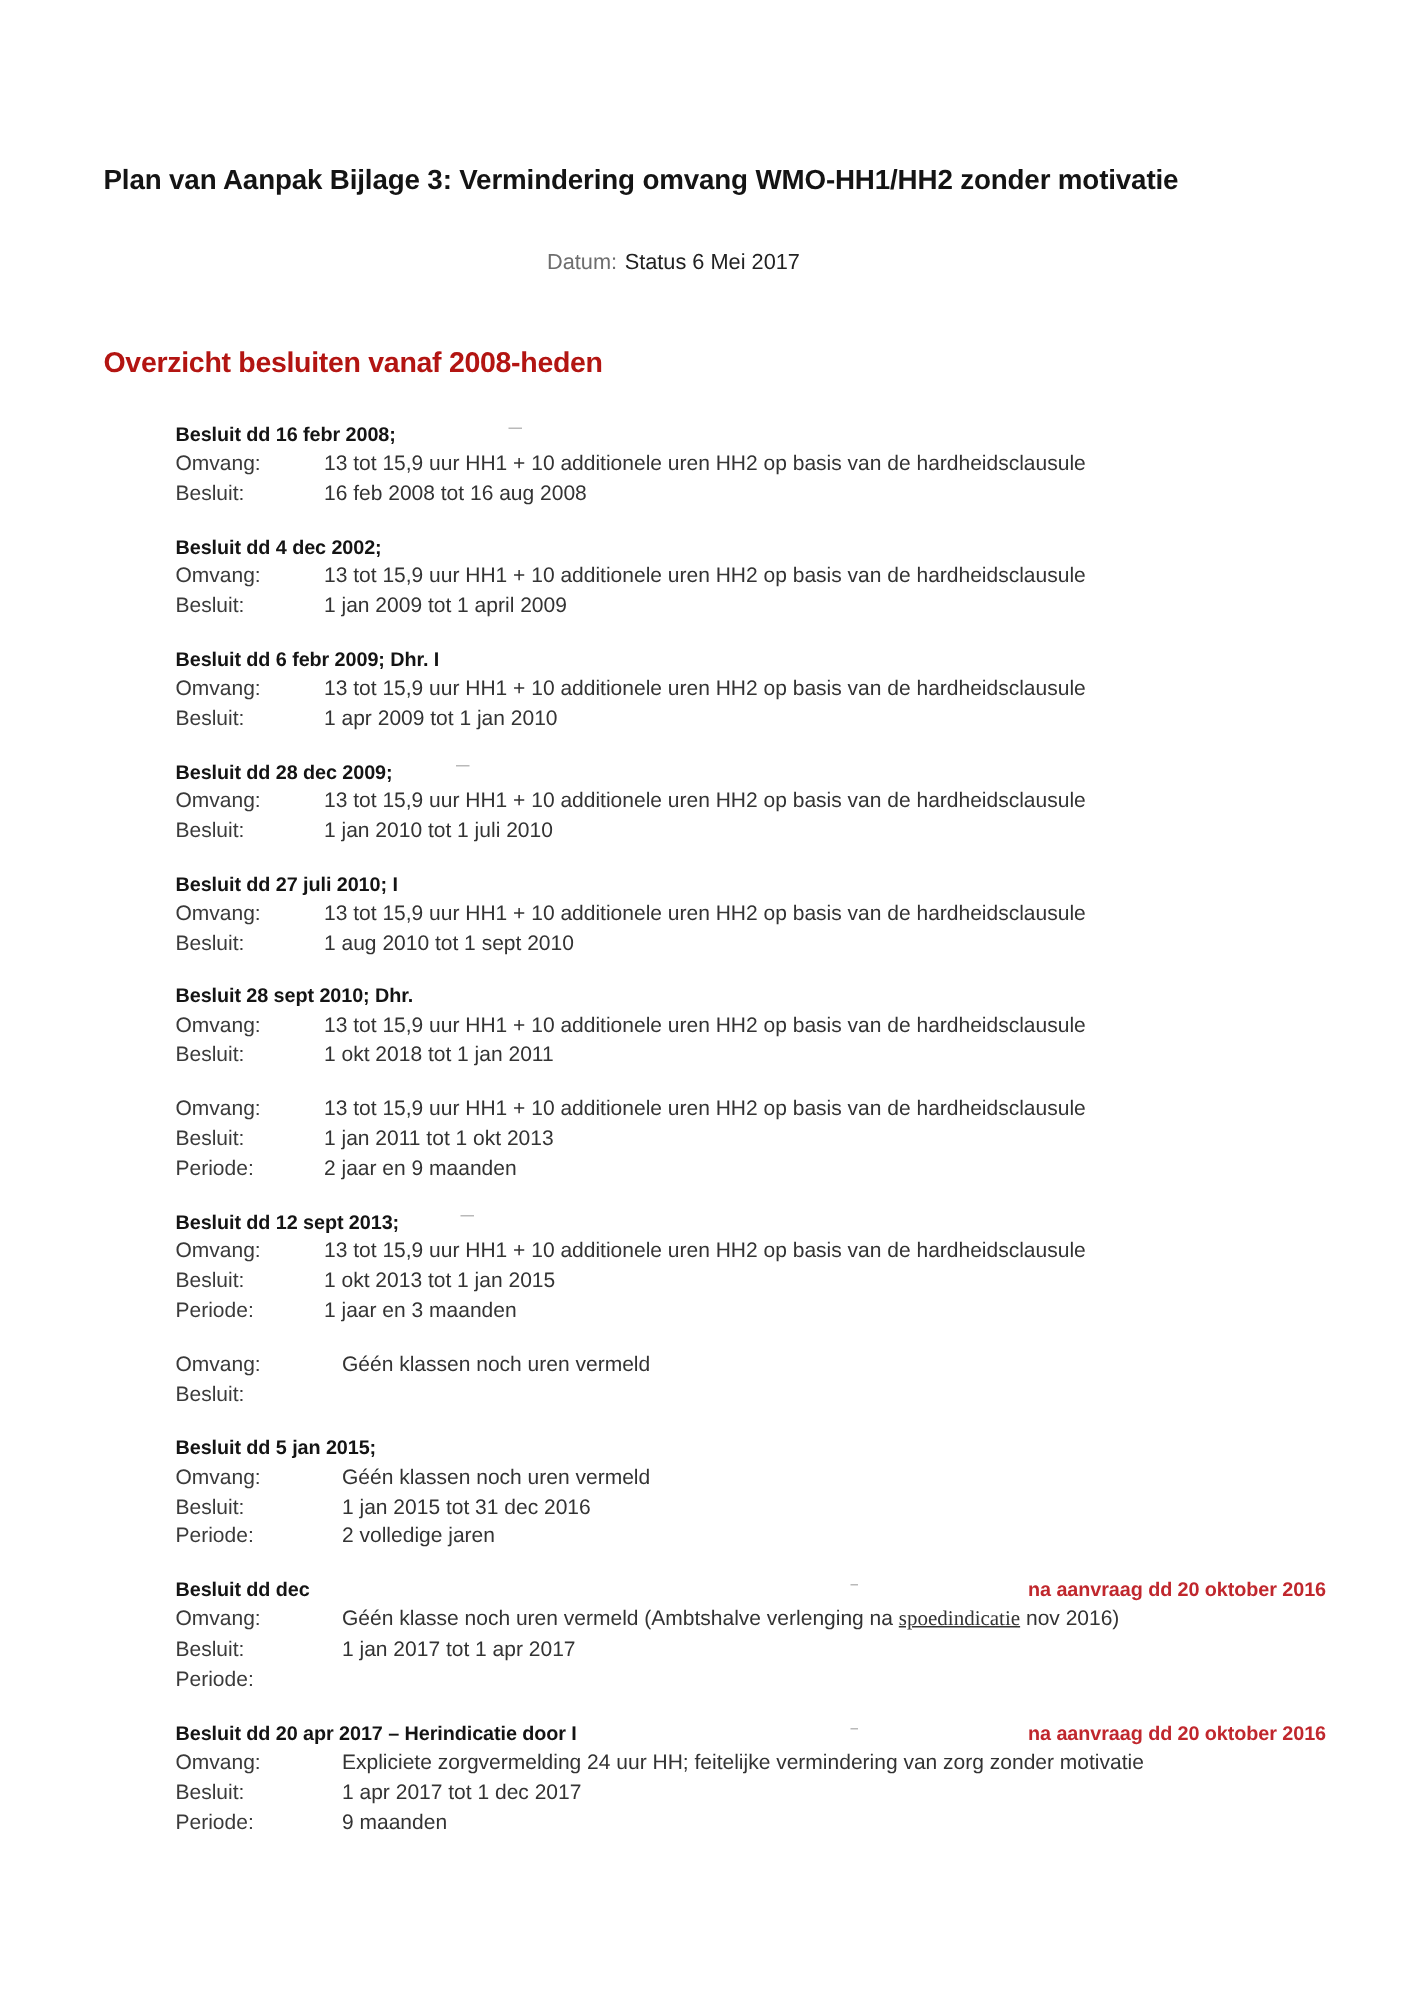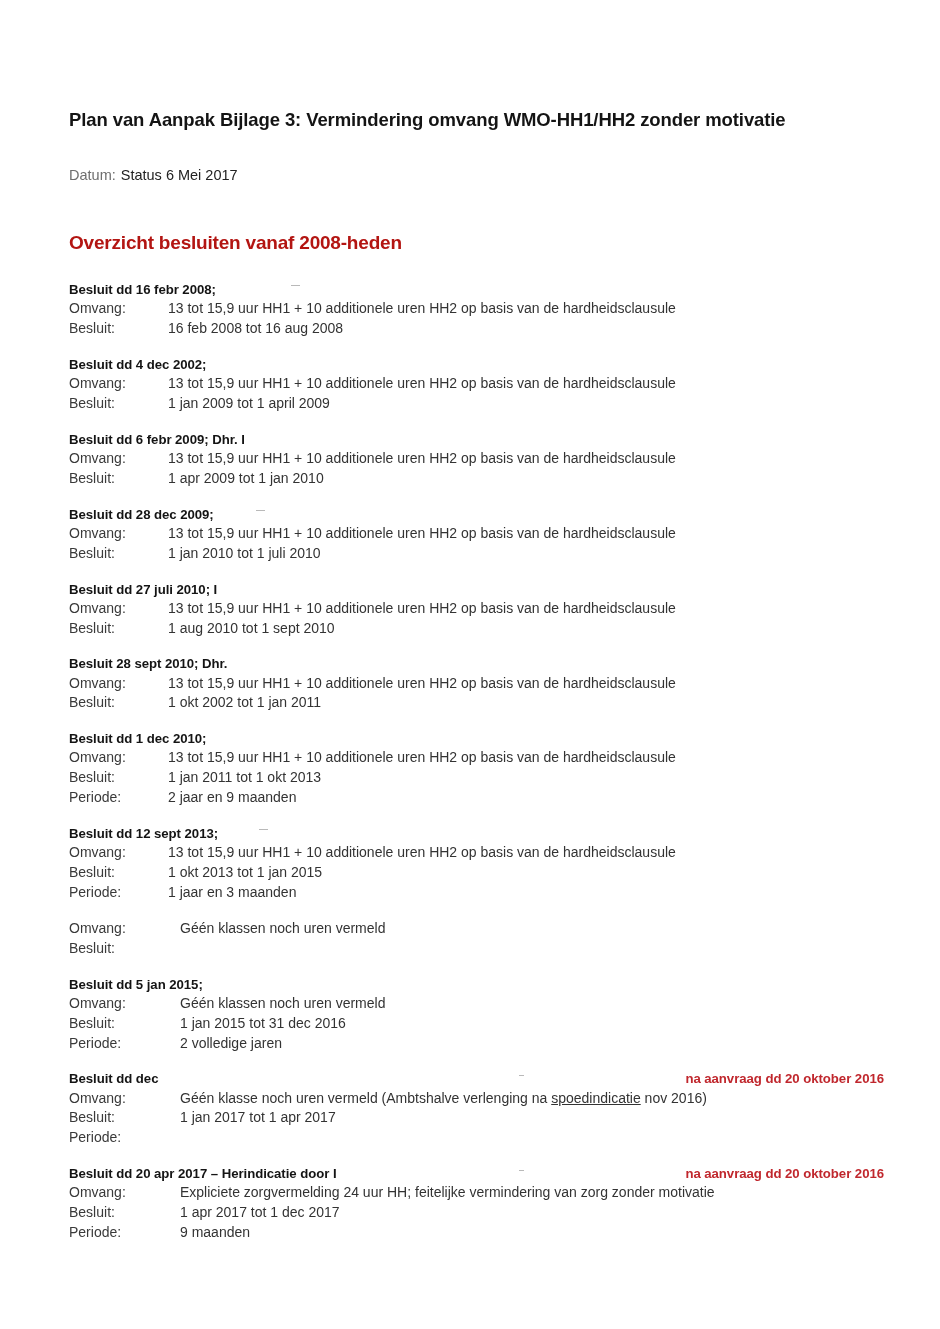--- a/index.html
+++ b/index.html
@@ -34,20 +34,21 @@
     font-weight: bold;
     letter-spacing: -0.1px;
     color: #141414;
     line-height: 1.25;
   }
   .doc-datum {
     position: absolute;
     left: 69px;
     top: 166px;
     width: 760px;
+    text-align: center;
     font-size: 14.5px;
     line-height: 1.3;
   }
   .doc-datum .datum-label {
     color: #6e6e6e;
   }
   .doc-datum .datum-value {
     color: #222222;
     margin-left: 5px;
   }
@@ -66,20 +67,21 @@
   
   .entries {
     position: absolute;
     left: 69px;
     top: 280px;
     width: 815px;
   }
   .entry {
     margin-bottom: 16px;
     position: relative;
+    margin-left: 48px;
   }
   .entry-heading {
     font-size: 13.2px;
     font-weight: bold;
     color: #141414;
     line-height: 1.45;
     position: relative;
     letter-spacing: -0.05px;
     white-space: nowrap;
   }
@@ -108,20 +110,21 @@
     flex: 0 0 111px;
   }
   .entry-row .row-value {
     display: inline-block;
     color: #333333;
     position: relative;
   }
   .entry-row .row-value u {
     text-decoration: underline;
     text-underline-offset: 1px;
+    font-family: Liberation Serif, serif;
   }
 
   
   .redaction-block {
     position: absolute;
     background: #ffffff;
     z-index: 5;
   }
   
   .redaction-speck {
@@ -223,28 +226,25 @@
     <div class="entry">
       <div class="entry-heading">
         <span>Besluit 28 sept 2010; Dhr.</span>
       </div>
       <div class="entry-row">
         <span class="row-label">Omvang:</span>
         <span class="row-value">13 tot 15,9 uur HH1 + 10 additionele uren HH2 op basis van de hardheidsclausule</span>
       </div>
       <div class="entry-row">
         <span class="row-label">Besluit:</span>
-        <span class="row-value">1 okt 2002 tot 1 jan 2011</span>
-      </div>
-    </div>
-
-    <div class="entry">
-      <div class="entry-heading">
-        <span>Besluit dd 1 dec 2010;</span>
-      </div>
+        <span class="row-value">1 okt 2018 tot 1 jan 2011</span>
+      </div>
+    </div>
+
+    <div class="entry">
       <div class="entry-row">
         <span class="row-label">Omvang:</span>
         <span class="row-value">13 tot 15,9 uur HH1 + 10 additionele uren HH2 op basis van de hardheidsclausule</span>
       </div>
       <div class="entry-row">
         <span class="row-label">Besluit:</span>
         <span class="row-value">1 jan 2011 tot 1 okt 2013</span>
       </div>
       <div class="entry-row">
         <span class="row-label">Periode:</span>

